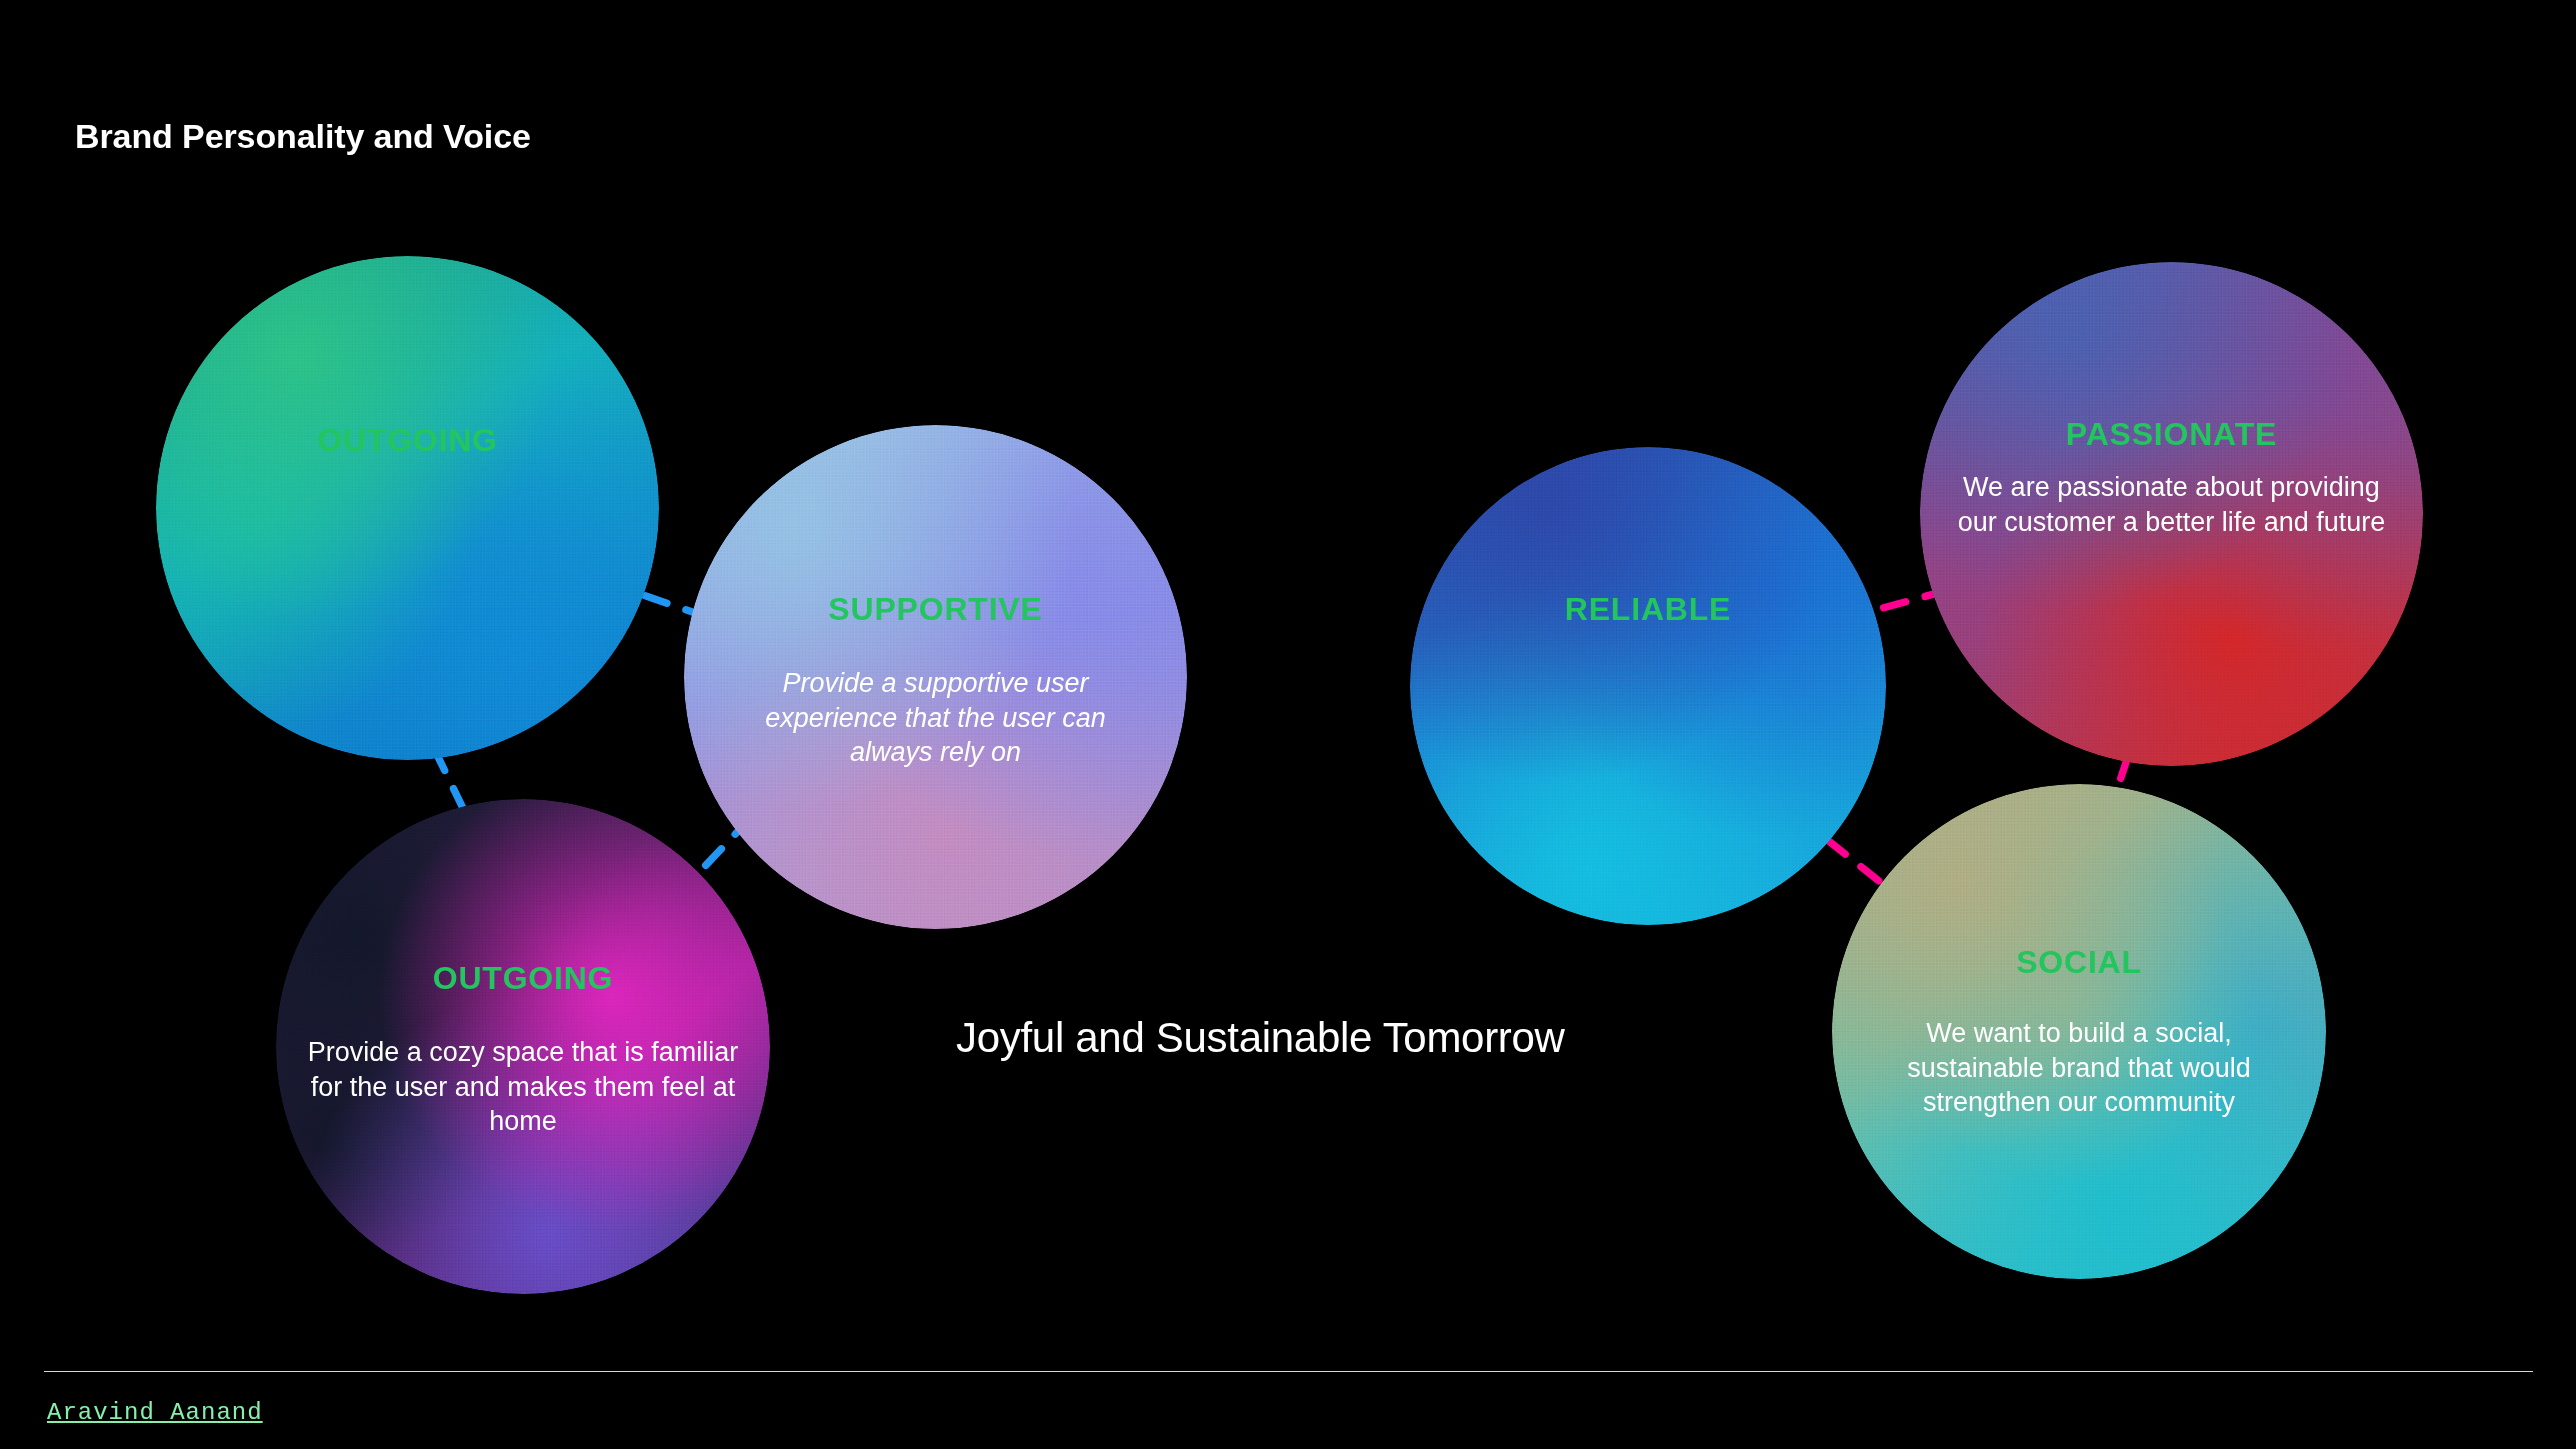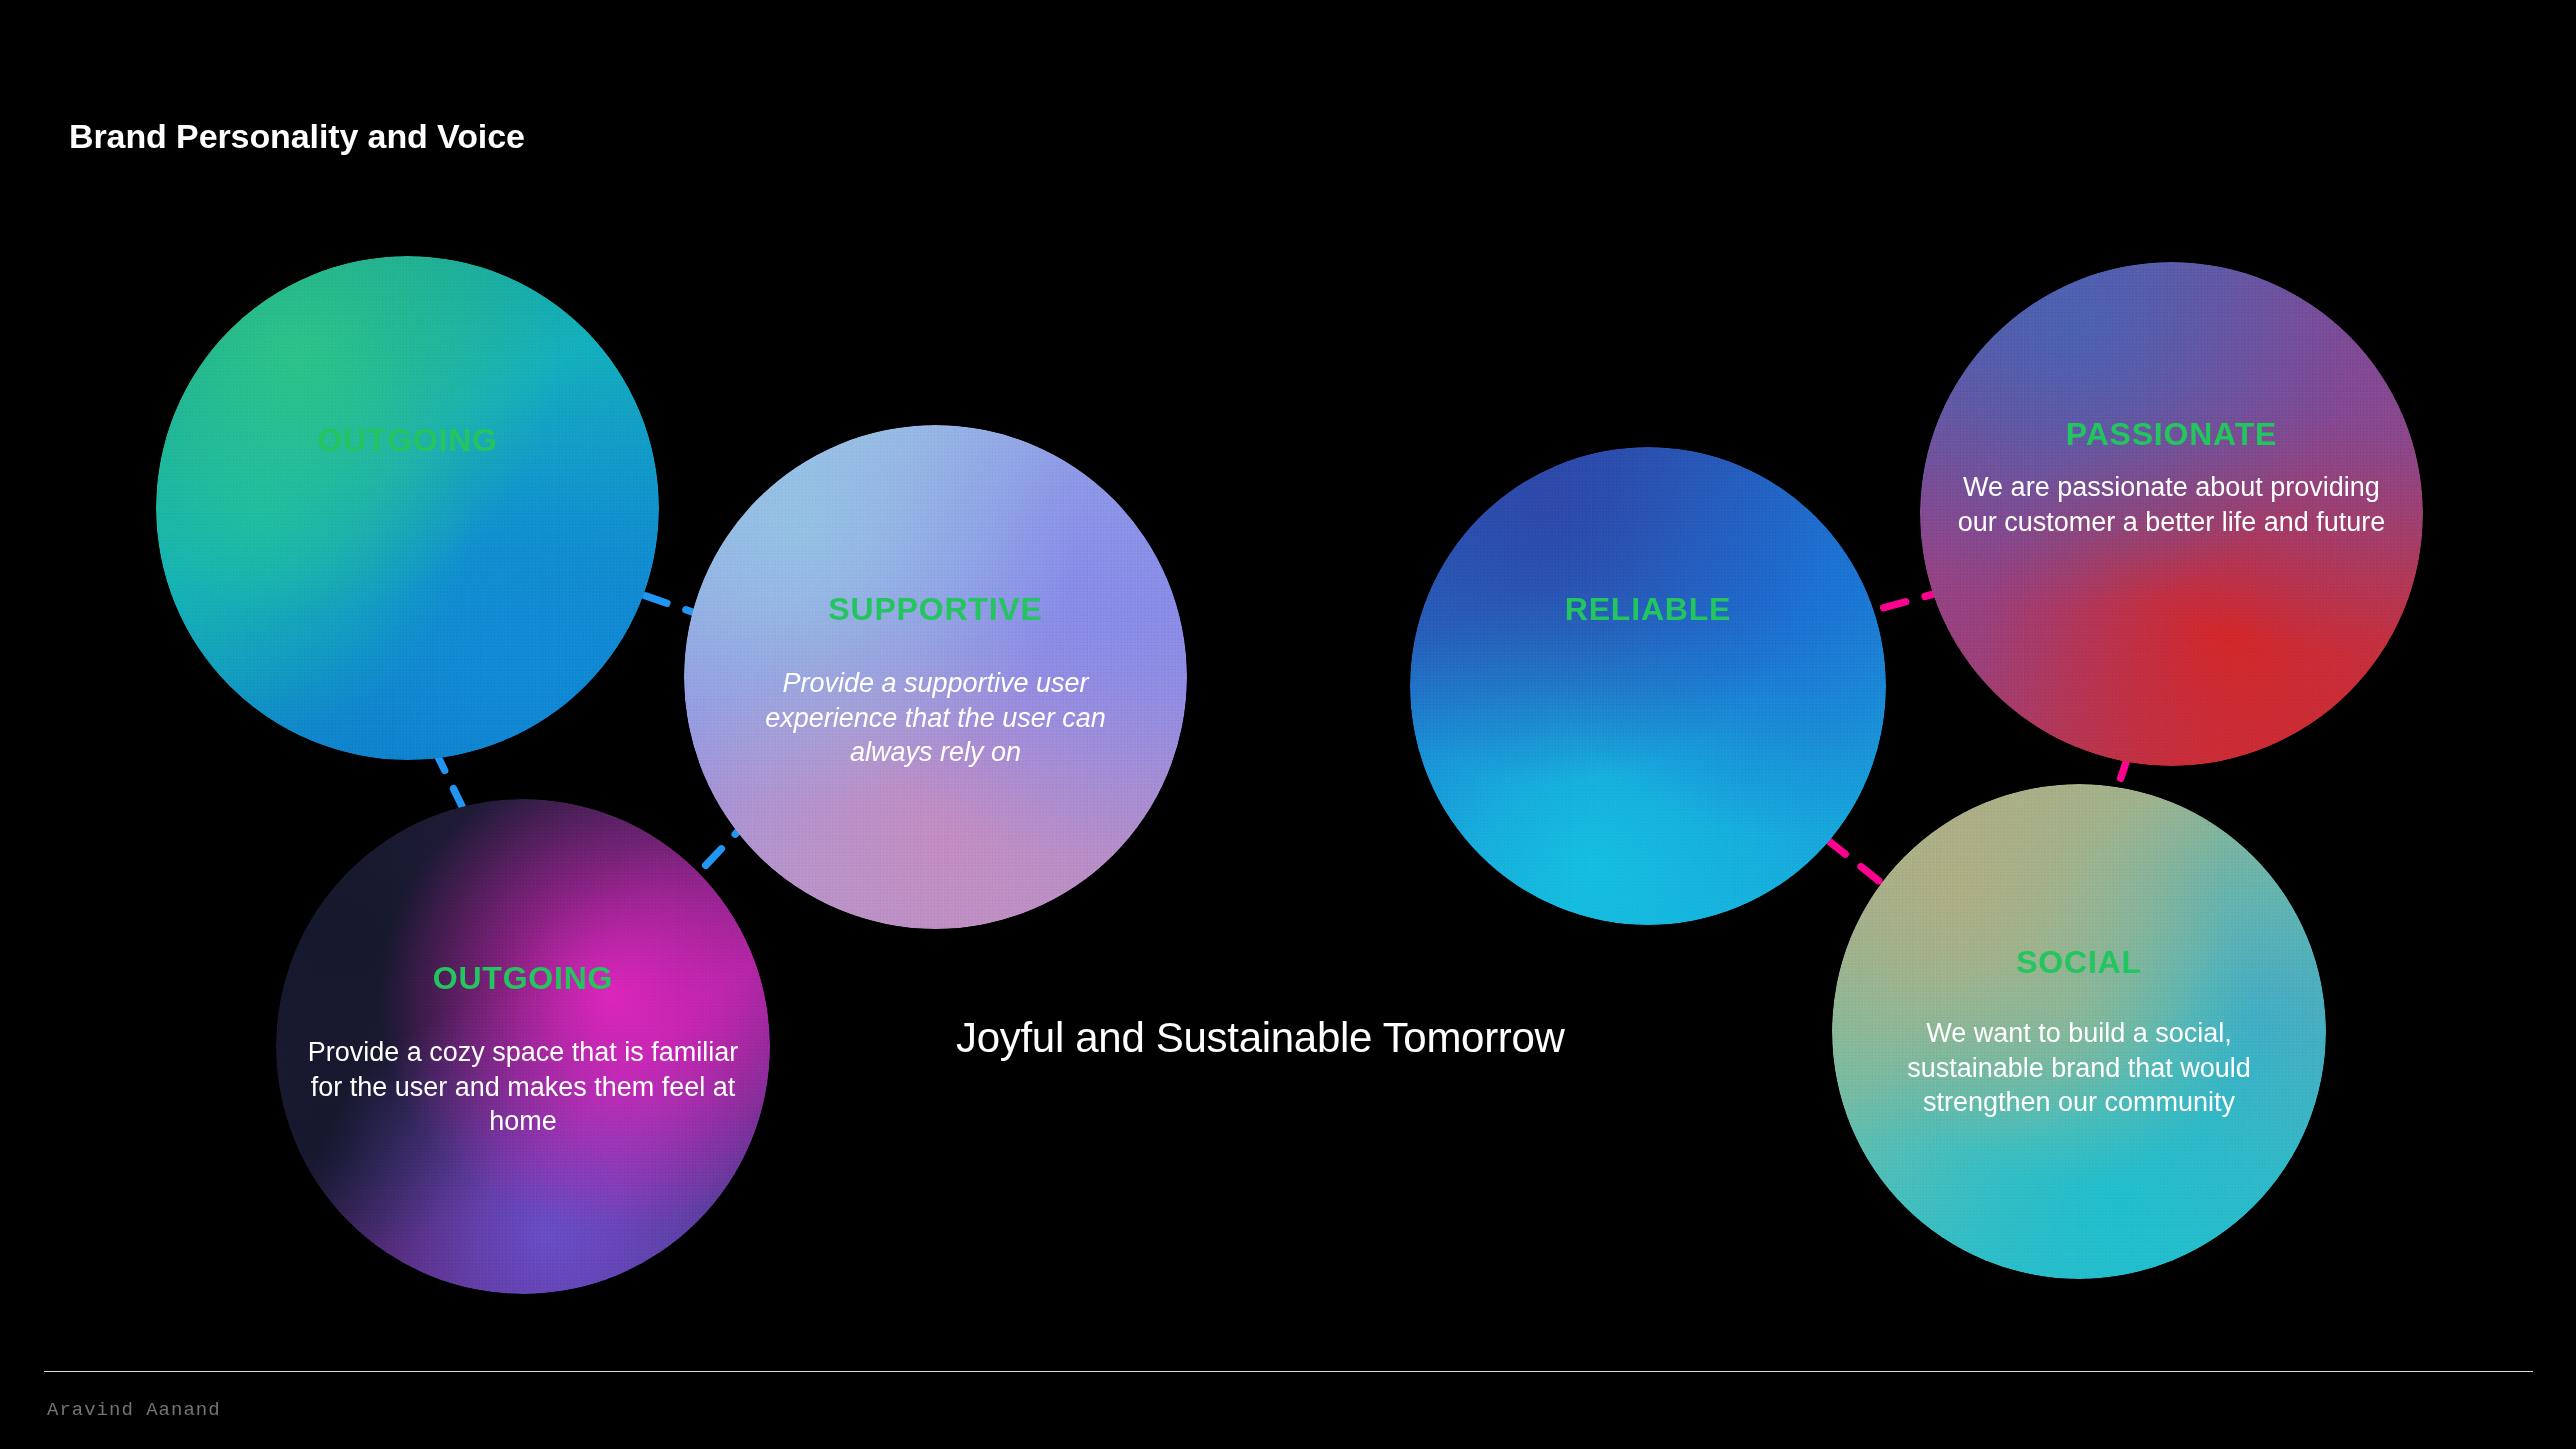--- a/index.html
+++ b/index.html
@@ -6,42 +6,42 @@
   html, body {
     width:2576px; height:1449px;
     background:#000;
     overflow:hidden;
     font-family:"Liberation Sans", sans-serif;
   }
   #stage { position:relative; width:2576px; height:1449px; background:#000; }
 
   
   .slide-title {
-    position:absolute; left:69px; top:117px;
+    position:absolute; left:75px; top:117px;
     font-size:34px; font-weight:700; color:#ffffff;
     letter-spacing:-0.1px; white-space:nowrap;
   }
 
   
   .tagline {
     position:absolute; left:956px; top:1014px;
     font-size:42px; font-weight:400; color:#ffffff;
     letter-spacing:-0.3px; white-space:nowrap;
   }
 
   
   .footer-rule {
     position:absolute; left:44px; top:1371px;
     width:2489px; height:1.3px; background:#d8d8d8;
   }
   .footer-name {
     position:absolute; left:47px; top:1399px;
     font-family:"Liberation Mono", "DejaVu Sans Mono", monospace;
-    font-size:19px; font-weight:400; color:#737373;
-    letter-spacing:1px; white-space:nowrap;
+    font-size:24px; font-weight:400; color:#86efac;
+    letter-spacing:1px; white-space:nowrap;text-decoration:underline;
   }
 
   
   #connectors { position:absolute; left:0; top:0; width:2576px; height:1449px; }
 
   
   .bubble {
     position:absolute; border-radius:50%;
     display:flex; flex-direction:column; align-items:center;
     overflow:hidden;

